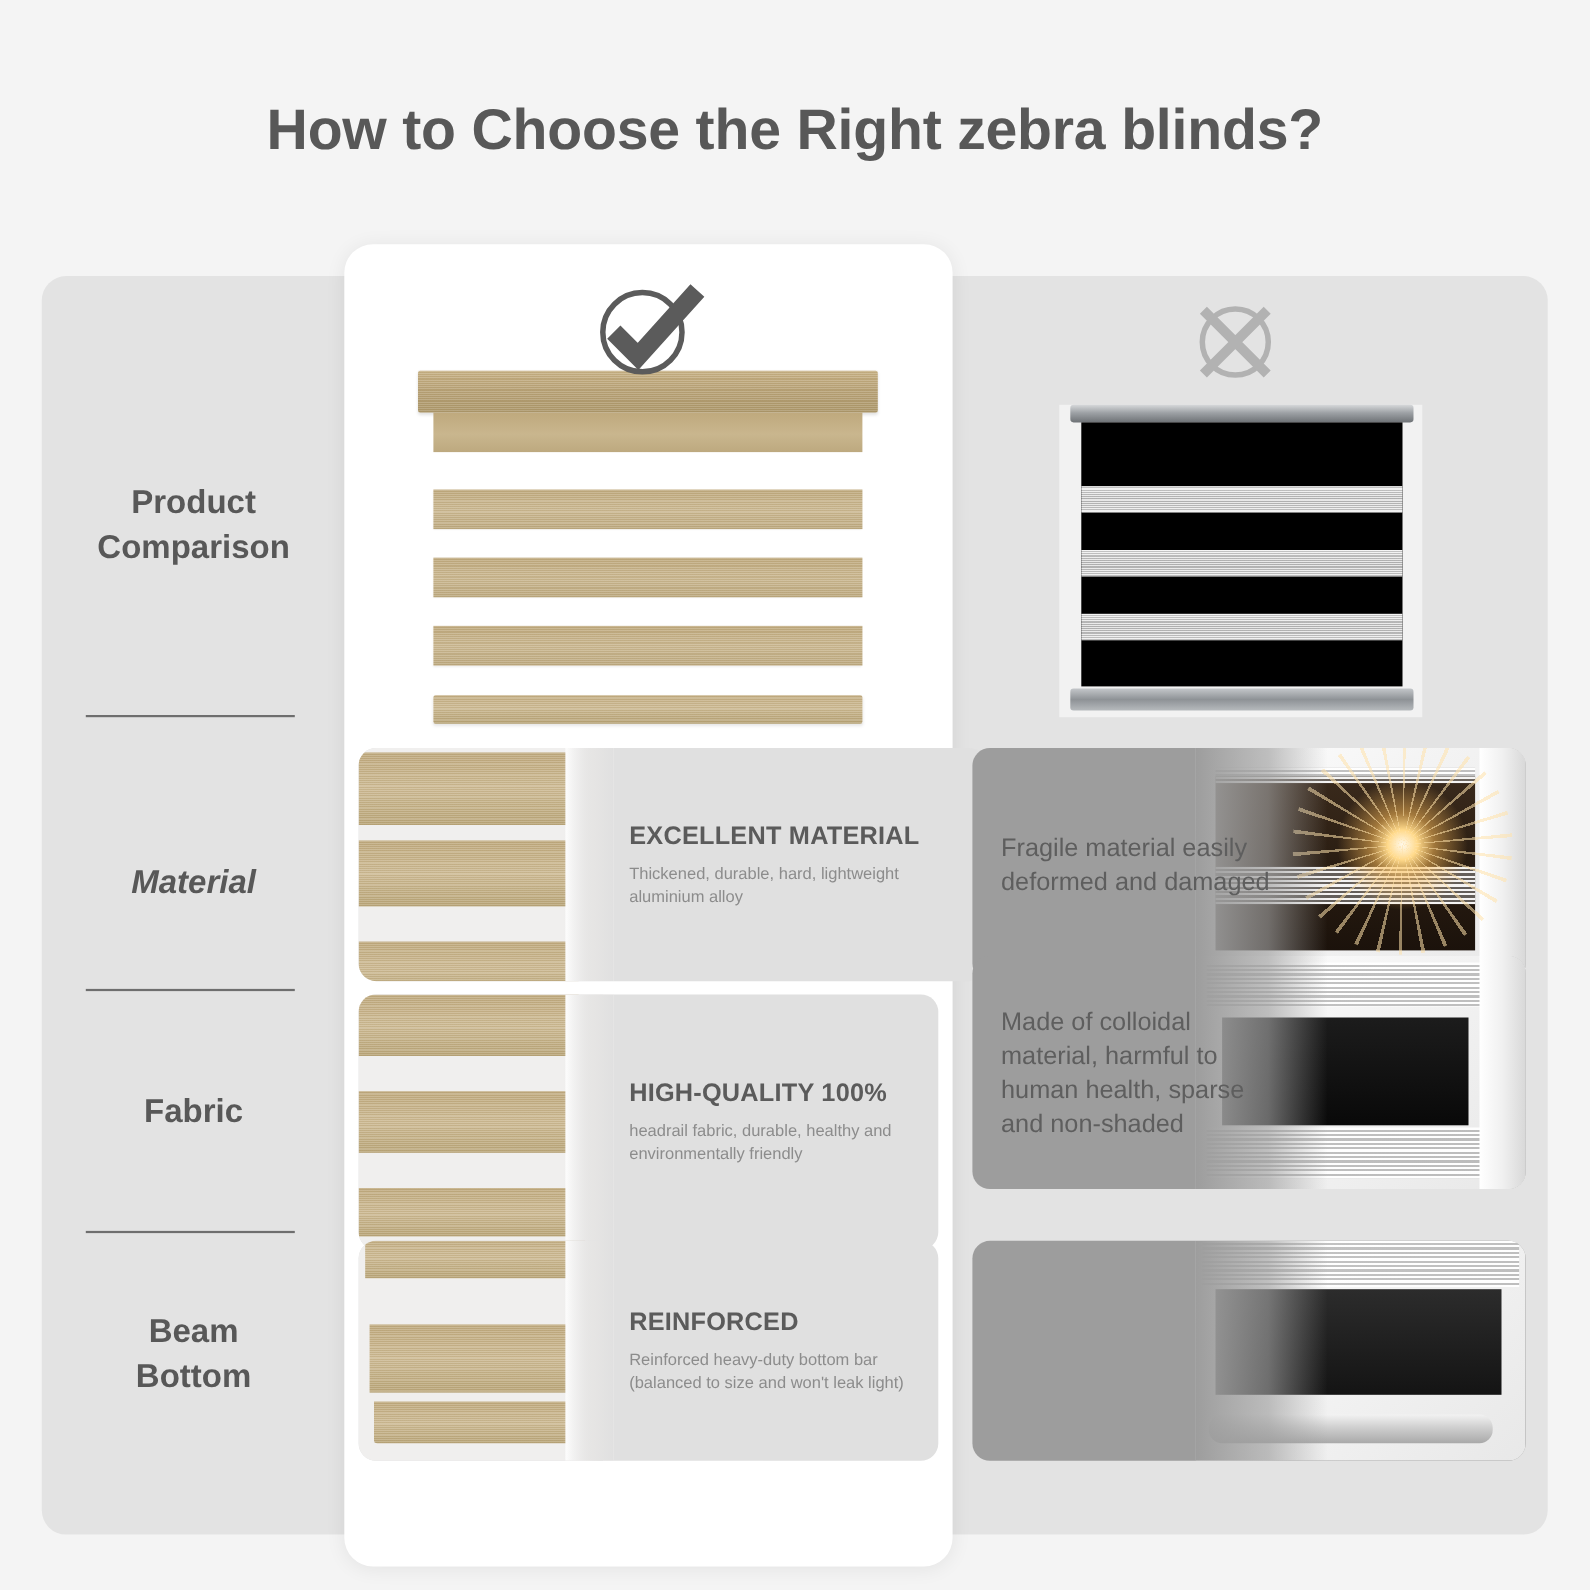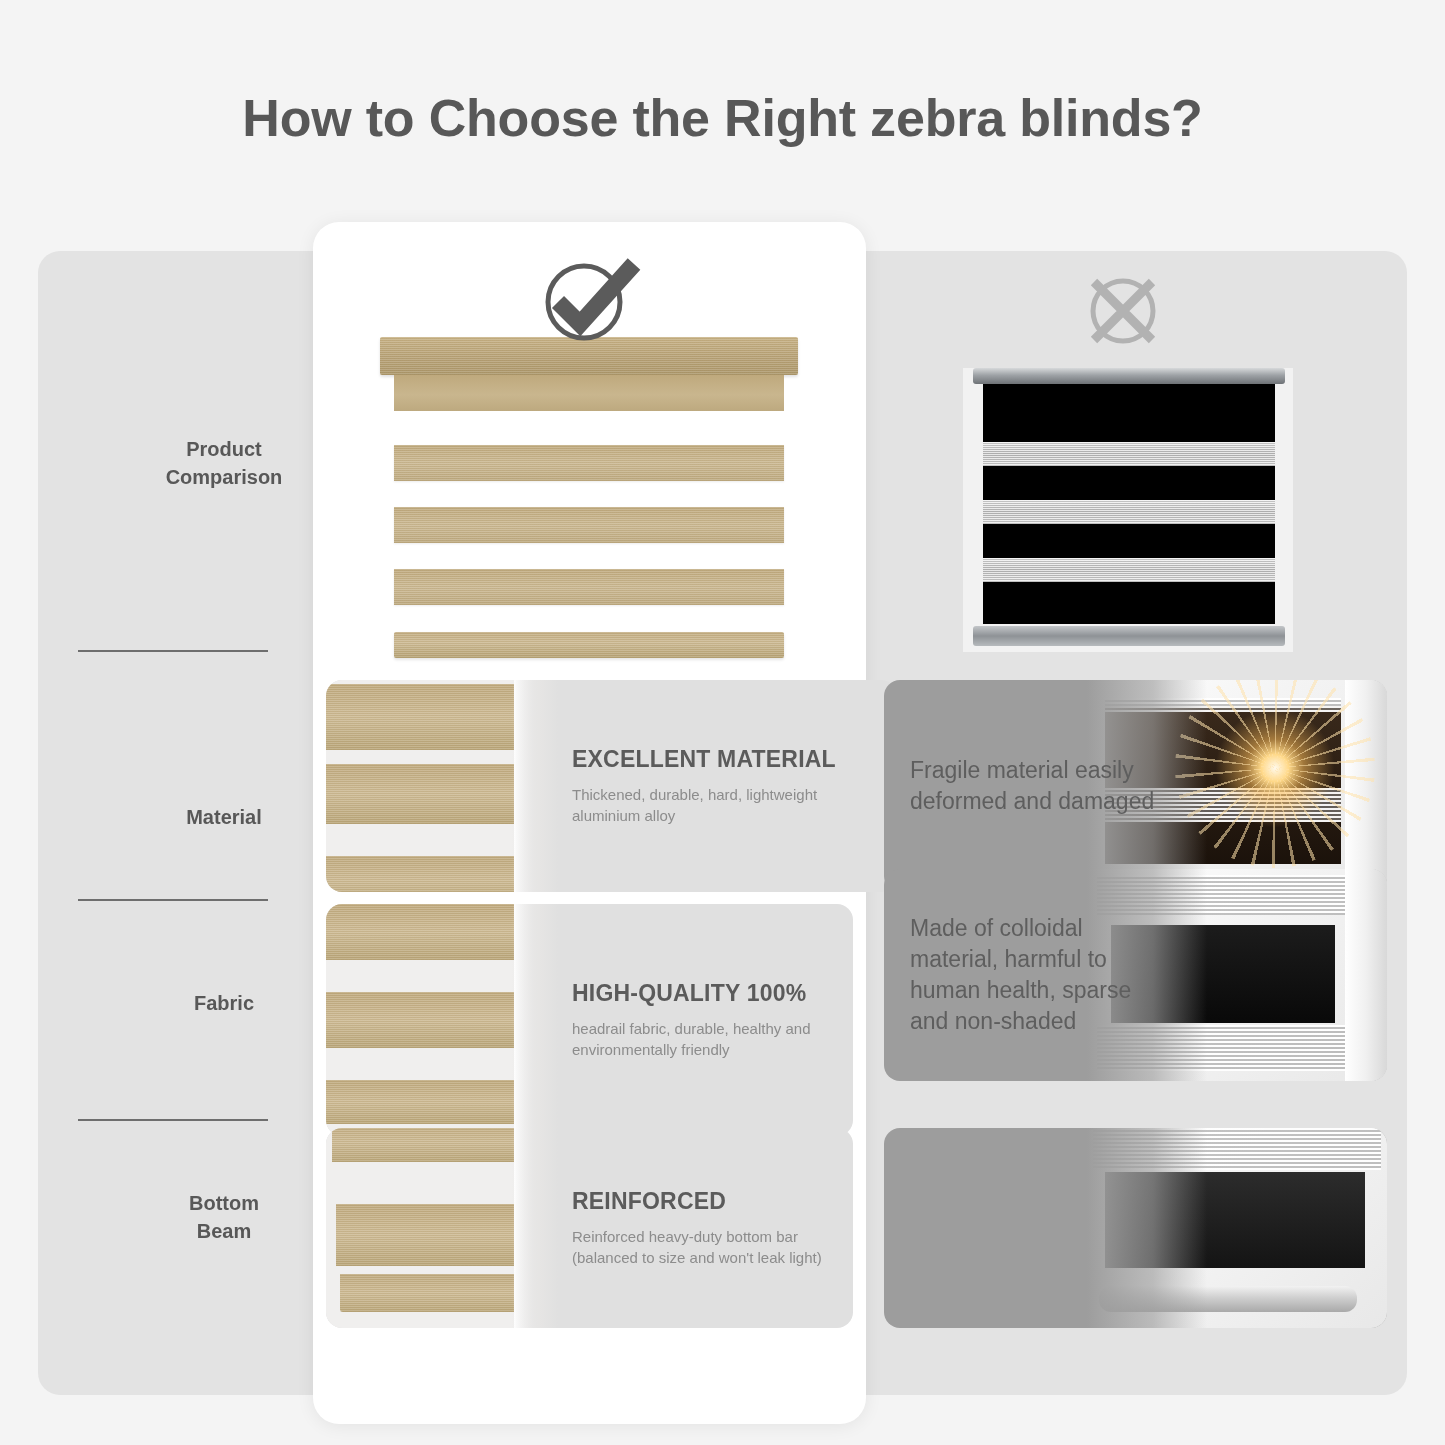--- a/index.html
+++ b/index.html
@@ -51,29 +51,28 @@
     box-shadow: 0 2px 18px rgba(0,0,0,0.07);
     z-index: 3;
   }
 
   
   .row-label {
     position: absolute;
     left: 38px;
     width: 276px;
     text-align: center;
-    font-size: 20px;
+    font-size: 30px;
     font-weight: bold;
     color: #585858;
     line-height: 1.38;
     z-index: 4;
-    margin-left: 48px;
   }
   .row-label.r0 { top: 436px; }
-  .row-label.r1 { top: 804px; }
+  .row-label.r1 { top: 782px; font-style: italic; }
   .row-label.r2 { top: 990px; }
   .row-label.r3 { top: 1190px; }
 
   .divider {
     position: absolute;
     left: 78px;
     width: 190px;
     height: 2px;
     background: #6e6e6e;
     z-index: 4;
@@ -345,22 +344,22 @@
 </div>
 <div class="divider d0"></div>
 
 <div class="row-label r1">Material</div>
 <div class="divider d1"></div>
 
 <div class="row-label r2">Fabric</div>
 <div class="divider d2"></div>
 
 <div class="row-label r3">
+  <div>Beam</div>
   <div>Bottom</div>
-  <div>Beam</div>
 </div>
 
 <div class="badge badge-check">
   <svg width="108" height="92" viewBox="0 0 108 92">
     <circle cx="48" cy="48" r="36" fill="none" stroke="#5b5b5b" stroke-width="5"></circle>
     <path d="M22 48 L44 70 L98 10" fill="none" stroke="#5b5b5b" stroke-width="17" stroke-linejoin="miter" stroke-linecap="butt"></path>
   </svg>
   <span class="sr-only">Recommended</span>
 </div>
 

